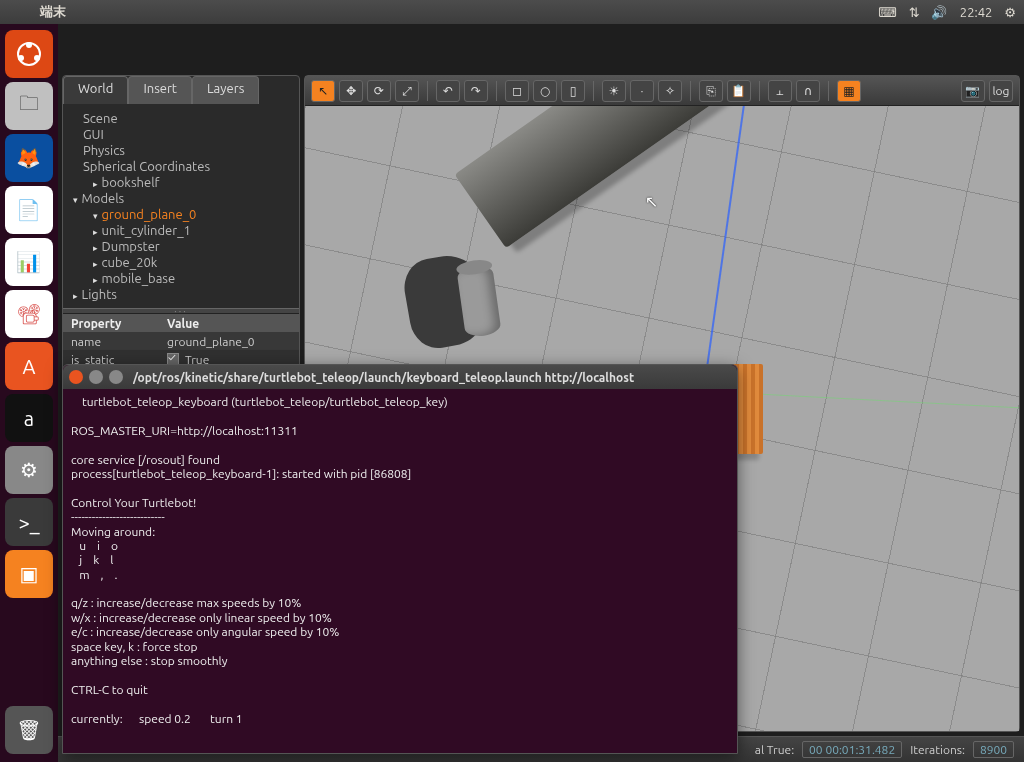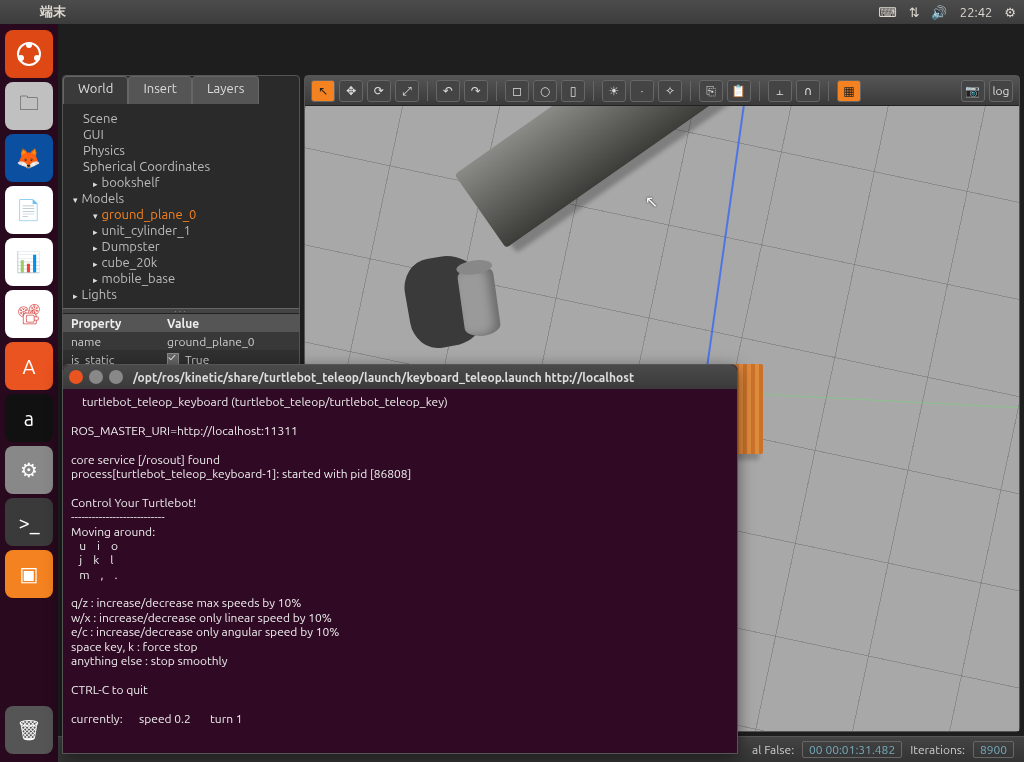--- a/index.html
+++ b/index.html
@@ -204,21 +204,21 @@
         <div class="obj-barrier"></div>
         <div class="obj-cylshadow"></div>
         <div class="obj-cylinder"></div>
         <div class="obj-cube"></div>
         <div class="obj-bookshelf"></div>
         <div class="cursor">↖</div>
       </div>
     </div>
   </div>
   <div class="statusbar">
-    <span>al False:</span>
+    <span>al True:</span>
     <span class="val box">00 00:01:31.482</span>
     <span>Iterations:</span>
     <span class="val box">8900</span>
   </div>
 </div>
 
 <div class="terminal">
   <div class="term-titlebar">
     <div class="winbtn wb-close"></div>
     <div class="winbtn wb-min"></div>

